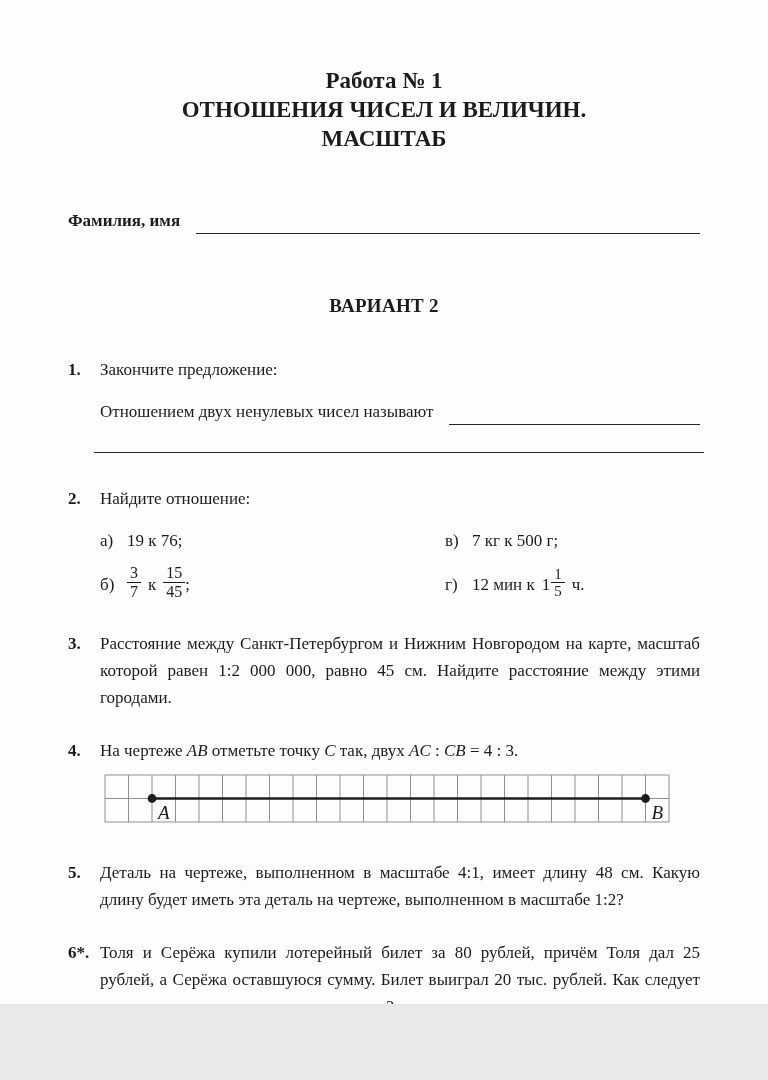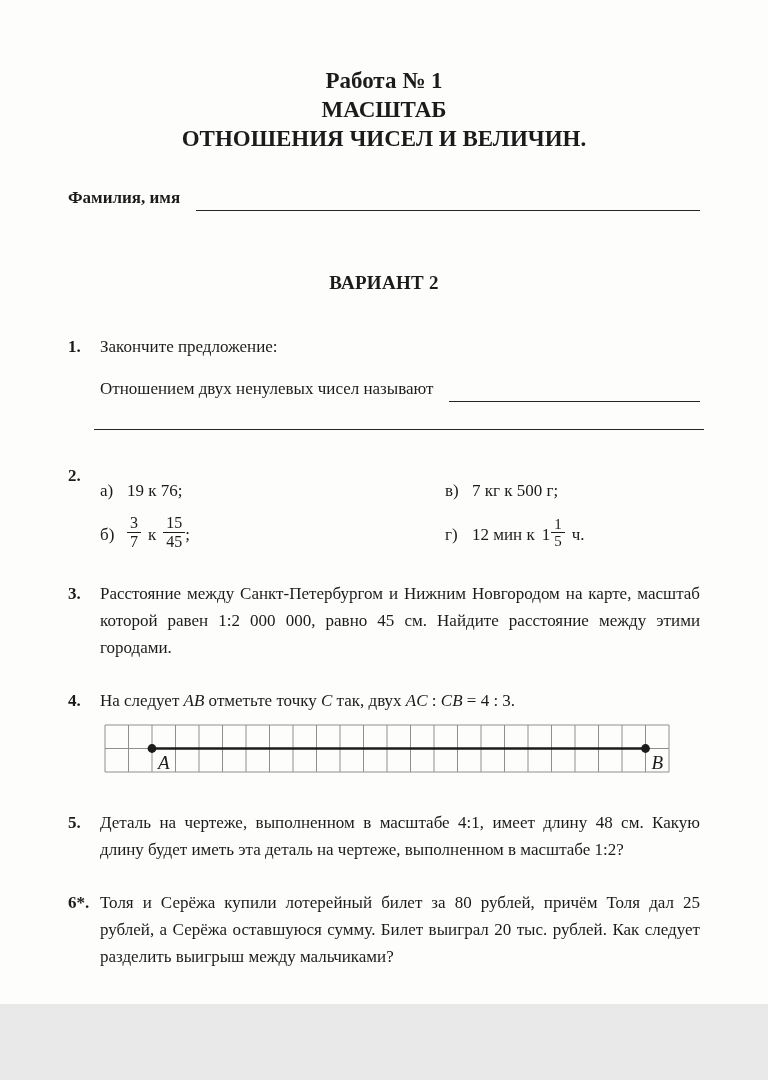--- a/index.html
+++ b/index.html
@@ -10,21 +10,21 @@
     margin:0 auto;
     background:#fdfdfc;
     color:#1b1b1b;
     font-family:"Liberation Serif", serif;
     font-size:17px;
     line-height:27px;
     padding:66px 68px 0 68px;
     overflow:hidden;
   }
   .hline { font-size:23px; line-height:29px; font-weight:bold; text-align:center; }
-  .name-row { display:flex; align-items:flex-end; margin-top:31px; }
+  .name-row { display:flex; align-items:flex-end; margin-top:54px; }
   .name-label { font-weight:bold; white-space:nowrap; }
   .blank-line { flex:1 1 auto; border-bottom:1.6px solid #262626; margin-left:16px; height:1.15em; min-width:40px; }
   .variant { margin-top:60px; font-size:19px; line-height:24px; font-weight:bold; text-align:center; letter-spacing:0.3px; }
   .q { display:flex; align-items:flex-start; }
   .qnum { width:32px; flex:0 0 32px; font-weight:bold; }
   .qbody { flex:1 1 auto; min-width:0; }
   .just { text-align:justify; }
   .fill-row { display:flex; align-items:flex-end; margin-top:15px; }
   .blank-full { height:28px; border-bottom:1.7px solid #262626; margin-left:-6px; margin-right:-4px; }
   .items { margin-top:2px; }
@@ -44,22 +44,22 @@
   .figure-wrap { margin-top:10px; margin-left:4px; }
   .page-num { position:absolute; left:44px; top:1008px; font-size:19px; line-height:24px; }
 </style>
 </head>
 <body>
 
 <div class="page">
 
   <header>
     <div class="hline">Работа № 1</div>
+    <div class="hline">ОТНОШЕНИЯ ЧИСЕЛ И ВЕЛИЧИН.</div>
     <div class="hline">МАСШТАБ</div>
-    <div class="hline">ОТНОШЕНИЯ ЧИСЕЛ И ВЕЛИЧИН.</div>
   </header>
 
   <div class="name-row">
     <span class="name-label">Фамилия, имя</span>
     <span class="blank-line"></span>
   </div>
 
   <div class="variant">ВАРИАНТ 2</div>
 
   <div class="q" style="margin-top:38px;">
@@ -70,20 +70,21 @@
         <span>Отношением двух ненулевых чисел называют</span>
         <span class="blank-line"></span>
       </div>
       <div class="blank-full"></div>
     </div>
   </div>
 
   <div class="q" style="margin-top:32px;">
     <span class="qnum">2.</span>
     <div class="qbody">
+      <div>Найдите отношение:</div>
       <div class="items">
         <div class="item-row">
           <div class="item item-col-l">
             <span class="item-label">а)</span>
             <span>19 к 76;</span>
           </div>
           <div class="item item-col-r">
             <span class="item-label">в)</span>
             <span>7 кг к 500 г;</span>
           </div>
@@ -120,21 +121,21 @@
   </div>
 
   <div class="q" style="margin-top:28px;">
     <span class="qnum">3.</span>
     <div class="qbody just">Расстояние между Санкт-Петербургом и Нижним Новгородом на карте, масштаб которой равен 1:2&nbsp;000&nbsp;000, равно 45 см. Найдите расстояние между этими городами.</div>
   </div>
 
   <div class="q" style="margin-top:26px;">
     <span class="qnum">4.</span>
     <div class="qbody">
-      <div><span>На следует </span><span class="it">AB</span><span> отметьте точку </span><span class="it">C</span><span> так, двух </span><span class="it">AC</span><span> : </span><span class="it">CB</span><span> = 4 : 3.</span></div>
+      <div><span>На чертеже </span><span class="it">AB</span><span> отметьте точку </span><span class="it">C</span><span> так, двух </span><span class="it">AC</span><span> : </span><span class="it">CB</span><span> = 4 : 3.</span></div>
       <div class="figure-wrap"><svg width="566" height="49" font-family="&quot;Liberation Serif&quot;, serif">
             <line x1="1" y1="1" x2="1" y2="48" stroke="#8f8f8f" stroke-width="1"></line>
             <line x1="24.5" y1="1" x2="24.5" y2="48" stroke="#8f8f8f" stroke-width="1"></line>
             <line x1="48" y1="1" x2="48" y2="48" stroke="#8f8f8f" stroke-width="1"></line>
             <line x1="71.5" y1="1" x2="71.5" y2="48" stroke="#8f8f8f" stroke-width="1"></line>
             <line x1="95" y1="1" x2="95" y2="48" stroke="#8f8f8f" stroke-width="1"></line>
             <line x1="118.5" y1="1" x2="118.5" y2="48" stroke="#8f8f8f" stroke-width="1"></line>
             <line x1="142" y1="1" x2="142" y2="48" stroke="#8f8f8f" stroke-width="1"></line>
             <line x1="165.5" y1="1" x2="165.5" y2="48" stroke="#8f8f8f" stroke-width="1"></line>
             <line x1="189" y1="1" x2="189" y2="48" stroke="#8f8f8f" stroke-width="1"></line>

